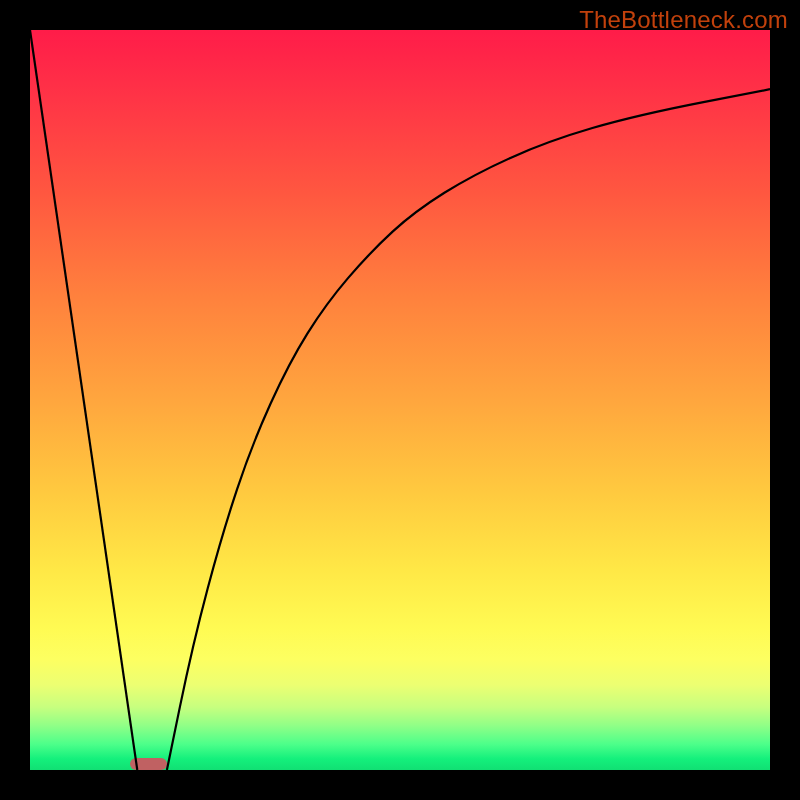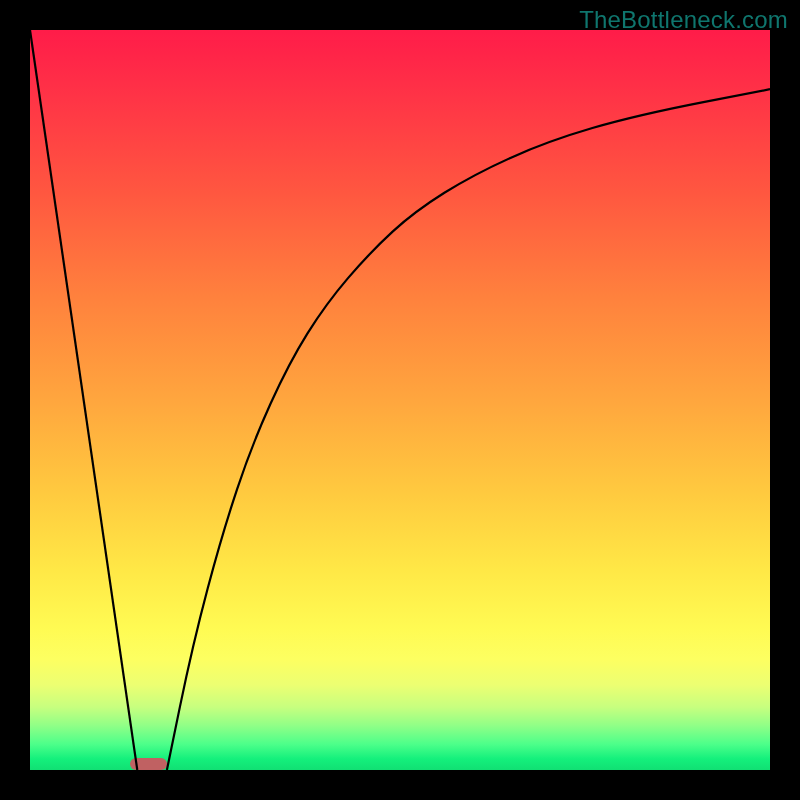--- a/index.html
+++ b/index.html
@@ -10,21 +10,21 @@
     height: 800px;
     background: #000;
   }
   .watermark {
     position: absolute;
     top: 6px;
     right: 12px;
     font-family: Arial, Helvetica, sans-serif;
     font-size: 24px;
     font-weight: 500;
-    color: #0f766e;
+    color: #c2410c;
     letter-spacing: 0.2px;
     margin-left: 9px;
   }
   .plot {
     position: absolute;
     left: 30px;
     top: 30px;
     width: 740px;
     height: 740px;
   }

